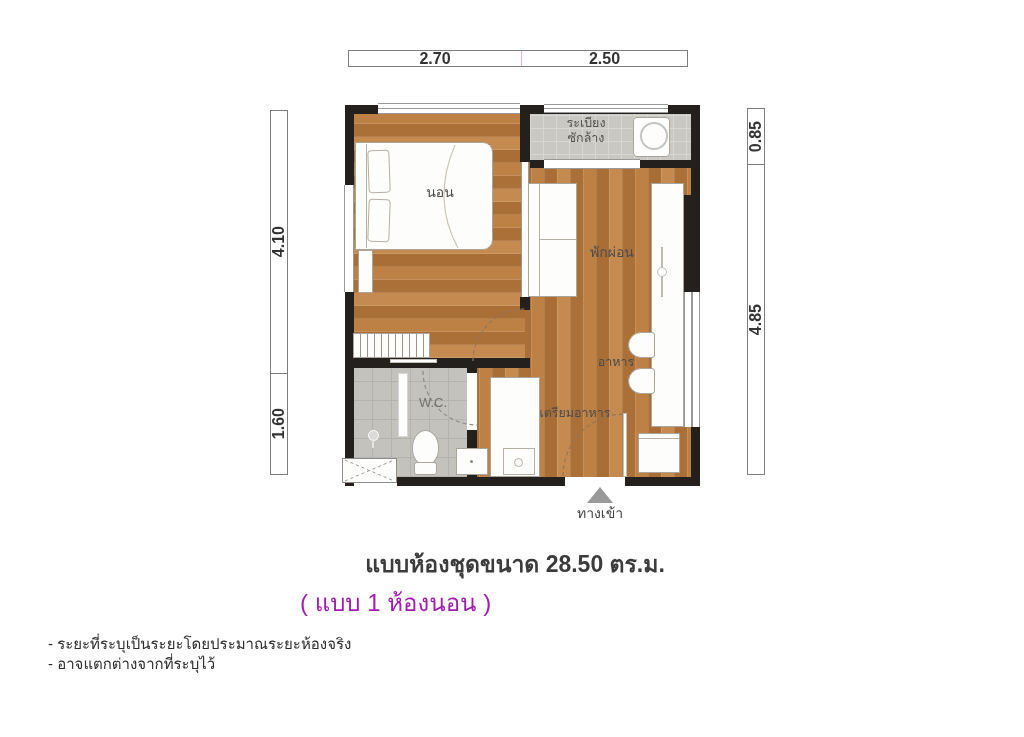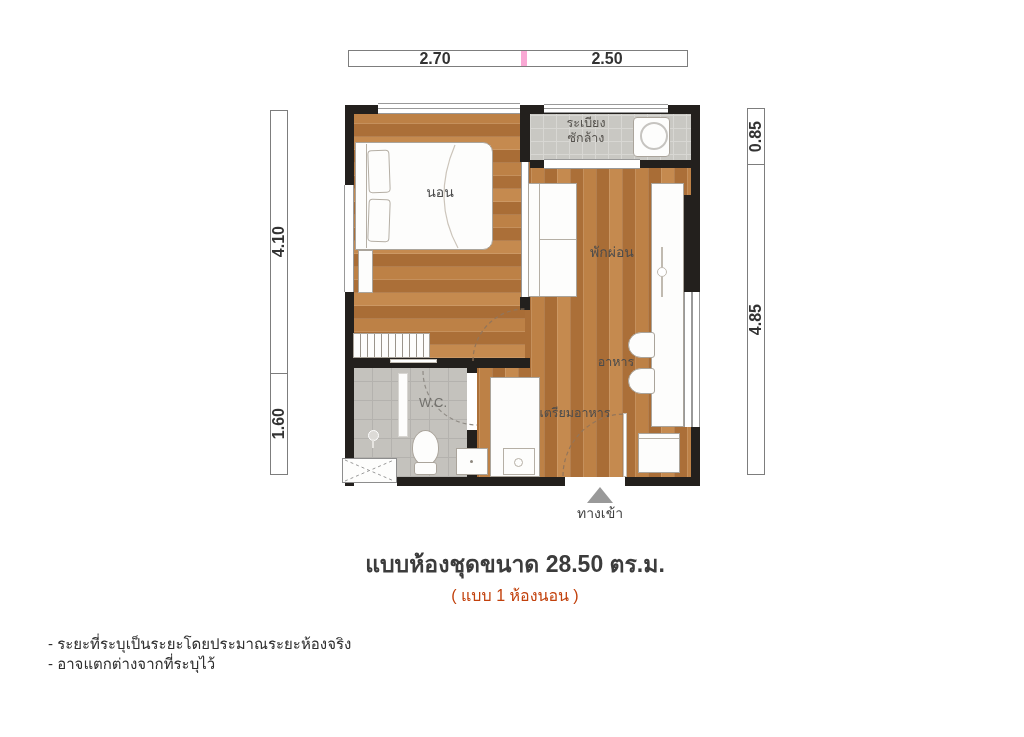--- a/index.html
+++ b/index.html
@@ -5,21 +5,21 @@
   html,body{margin:0;padding:0;background:#ffffff;}
   .page{position:relative;width:1024px;height:737px;background:#fff;overflow:hidden;
         font-family:"Liberation Sans", sans-serif;color:#333;}
   .abs{position:absolute;}
 
   
   .dimbar{position:absolute;border:1px solid #7d7d7d;background:#fff;display:flex;box-sizing:border-box;}
   .dimbar .cell{display:flex;align-items:center;justify-content:center;
                 font-size:16px;font-weight:bold;color:#333;box-sizing:border-box;}
   .dimbar.h{flex-direction:row;height:17px;}
-  .dimbar.h .cell+.cell{border-left:6px solid #f9a8d4;}
+  .dimbar.h .cell+.cell{border-left:1px solid #f9a8d4;}
   .dimbar.v{flex-direction:column;width:18px;}
   .dimbar.v .cell+.cell{border-top:1px solid #7d7d7d;}
   .vtext{writing-mode:vertical-rl;transform:rotate(180deg);}
 
   
   .plan{position:absolute;left:340px;top:100px;width:365px;height:420px;}
   .wall{position:absolute;background:#23201d;}
   
   .floor-wood-v{position:absolute;background-color:#b97c43;
     background-image:
@@ -46,22 +46,22 @@
   .furn{position:absolute;background:#fdfdfc;border:1px solid #aaa49b;box-sizing:border-box;}
   .lbl{position:absolute;transform:translate(-50%,-50%);white-space:nowrap;color:#4c4c4c;
        font-size:13px;text-align:center;line-height:15px;}
 
   .tri-up{position:absolute;width:0;height:0;border-left:13px solid transparent;
           border-right:13px solid transparent;border-bottom:16px solid #999;}
 
   
   .title{position:absolute;left:300px;top:546px;width:430px;text-align:center;
          font-size:23px;font-weight:bold;color:#3c3c3c;}
-  .subtitle{position:absolute;left:300px;top:583px;width:430px;text-align:center;
-         font-size:16px;color:#c2410c;}
+  .subtitle{position:absolute;left:300px;top:583px;width:430px;
+         font-size:24px;color:#a21caf;}
   .notes{position:absolute;left:48px;top:634px;font-size:15px;line-height:20px;color:#2e2e2e;}
 </style>
 </head>
 <body>
 
 <div class="page">
 
   <div class="dimbar h" style="left:348px;top:50px;width:340px;">
     <div class="cell" style="width:172px;">2.70</div>
     <div class="cell" style="flex:1;">2.50</div>

